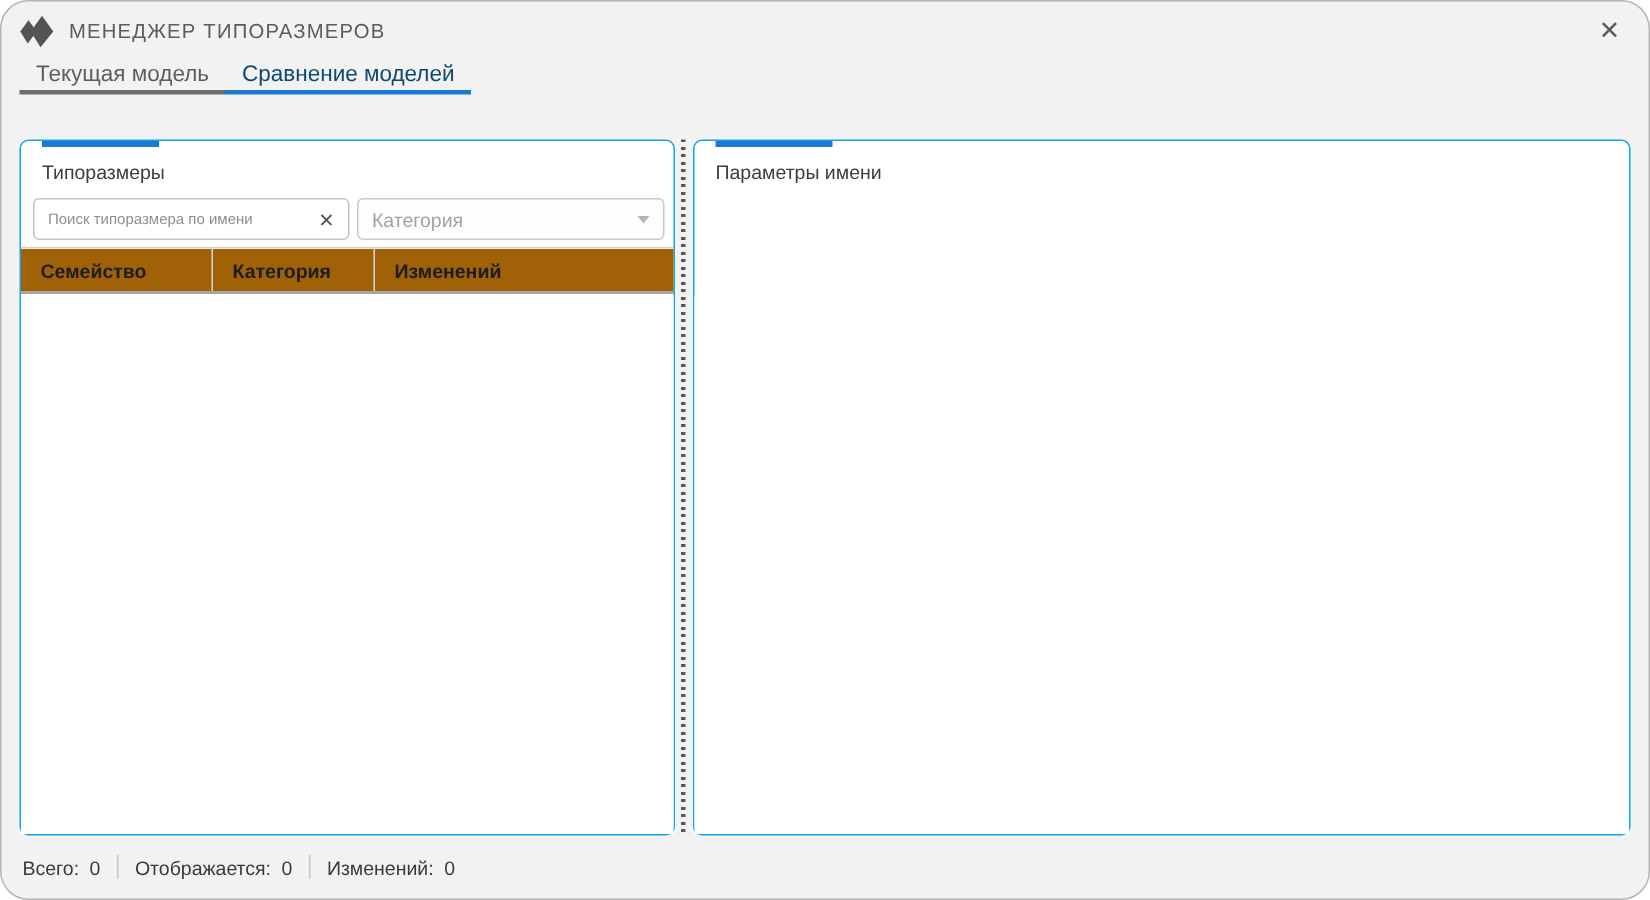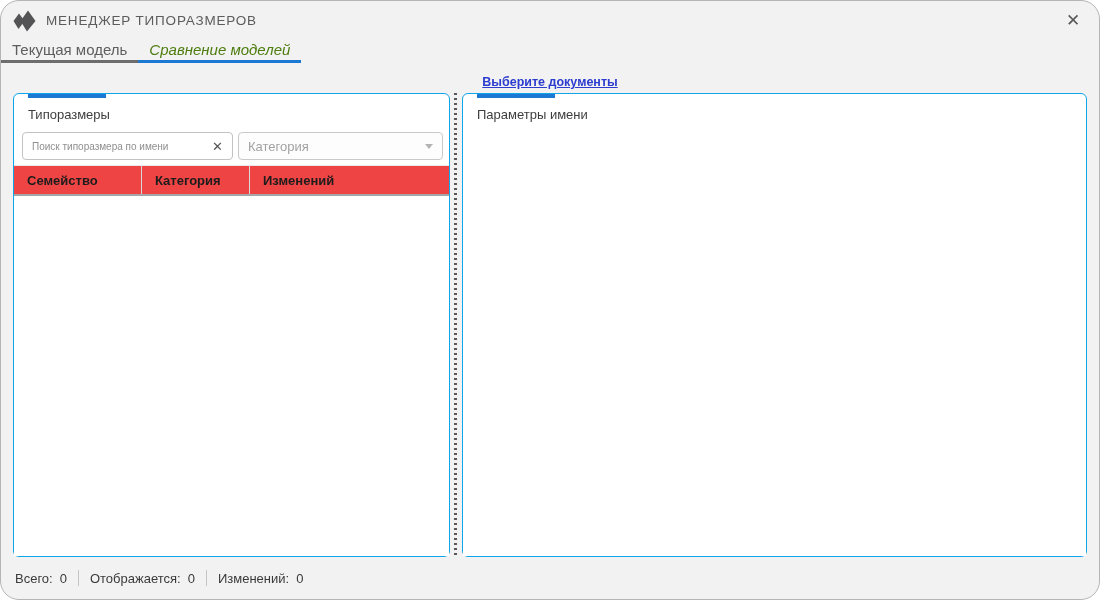--- a/index.html
+++ b/index.html
@@ -25,29 +25,29 @@
   }
   .close-btn {
     position: absolute; right: 13px; top: 6px; width: 26px; height: 26px;
     display: flex; align-items: center; justify-content: center;
     font-size: 17px; font-weight: 300; color: #5a5a5a; cursor: pointer;
     background: transparent; border: none;
   }
 
   
   .tabstrip {
-    position: absolute; top: 39px; left: 0; display: flex; align-items: flex-end;
+    position: absolute; top: 39px; left: 12px; display: flex; align-items: flex-end;
   }
   .tab {
     font-size: 15px; height: 23px; line-height: 19px;
     padding: 0 11px; cursor: pointer;
     color: #5e5e5e; border-bottom: 3px solid #6d6d6d;
     white-space: nowrap;
   }
-  .tab.active { color: #4d7c0f; border-bottom-color: #1b79d3; font-style: italic; }
+  .tab.active { color: #0c4a6e; border-bottom-color: #1b79d3; }
 
   
   .link-row {
     position: absolute; top: 71px; left: 0; right: 0; text-align: center;
   }
   .doc-link {
     font-size: 12.5px; font-weight: bold; color: #2b3cce;
     text-decoration: underline; cursor: pointer;
   }
 
@@ -106,21 +106,21 @@
     flex: none; margin-right: 9px; width: 0; height: 0;
     border-left: 4px solid transparent; border-right: 4px solid transparent;
     border-top: 5px solid #b4b4b4;
   }
 
   
   .thead {
     position: absolute; top: 71px; left: 0; right: 0; height: 31px;
     display: flex; align-items: center;
     border-top: 1px solid #e9e9e9; border-bottom: 2px solid #a6a6a6;
-    background: #ef4444;
+    background: #a16207;
   }
   .th {
     height: 100%; display: flex; align-items: center;
     padding-left: 13px; font-size: 13px; font-weight: bold; color: #1c1c1c;
     border-right: 1px solid #d8d8d8; white-space: nowrap; overflow: hidden;
   }
   .th:last-child { border-right: none; }
   .th.c0 { width: 128px; flex: none; }
   .th.c1 { width: 100px; flex: none; }
   .th.c2 { width: 108px; flex: none; }
@@ -157,23 +157,20 @@
 
   <div class="tabstrip">
     <div class="tab">
       <span>Текущая модель</span>
     </div>
     <div class="tab active">
       <span>Сравнение моделей</span>
     </div>
   </div>
 
-  <div class="link-row">
-    <a class="doc-link">Выберите документы</a>
-  </div>
 
   <div class="content">
 
     <div class="panel panel-left">
       <div class="accent-bar"></div>
       <div class="panel-title">Типоразмеры</div>
 
       <div class="filters">
         <div class="searchbox">
           <input type="text" placeholder="Поиск типоразмера по имени" style="">

